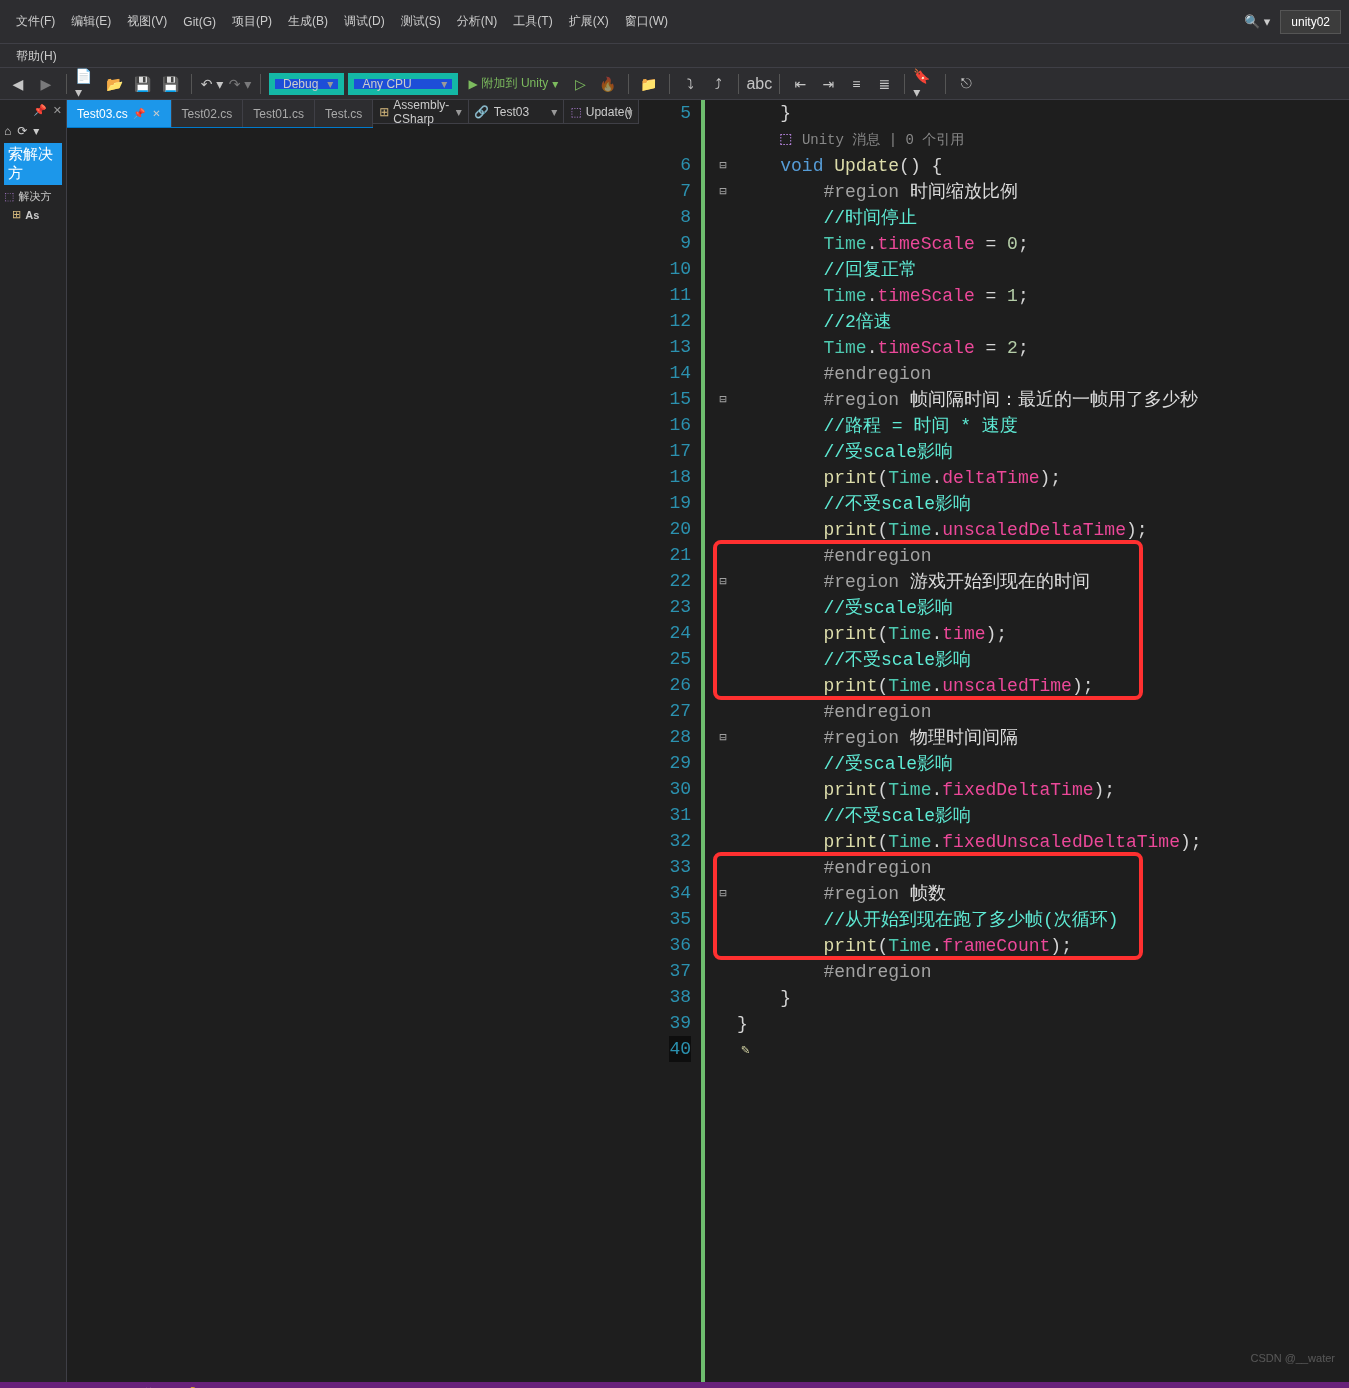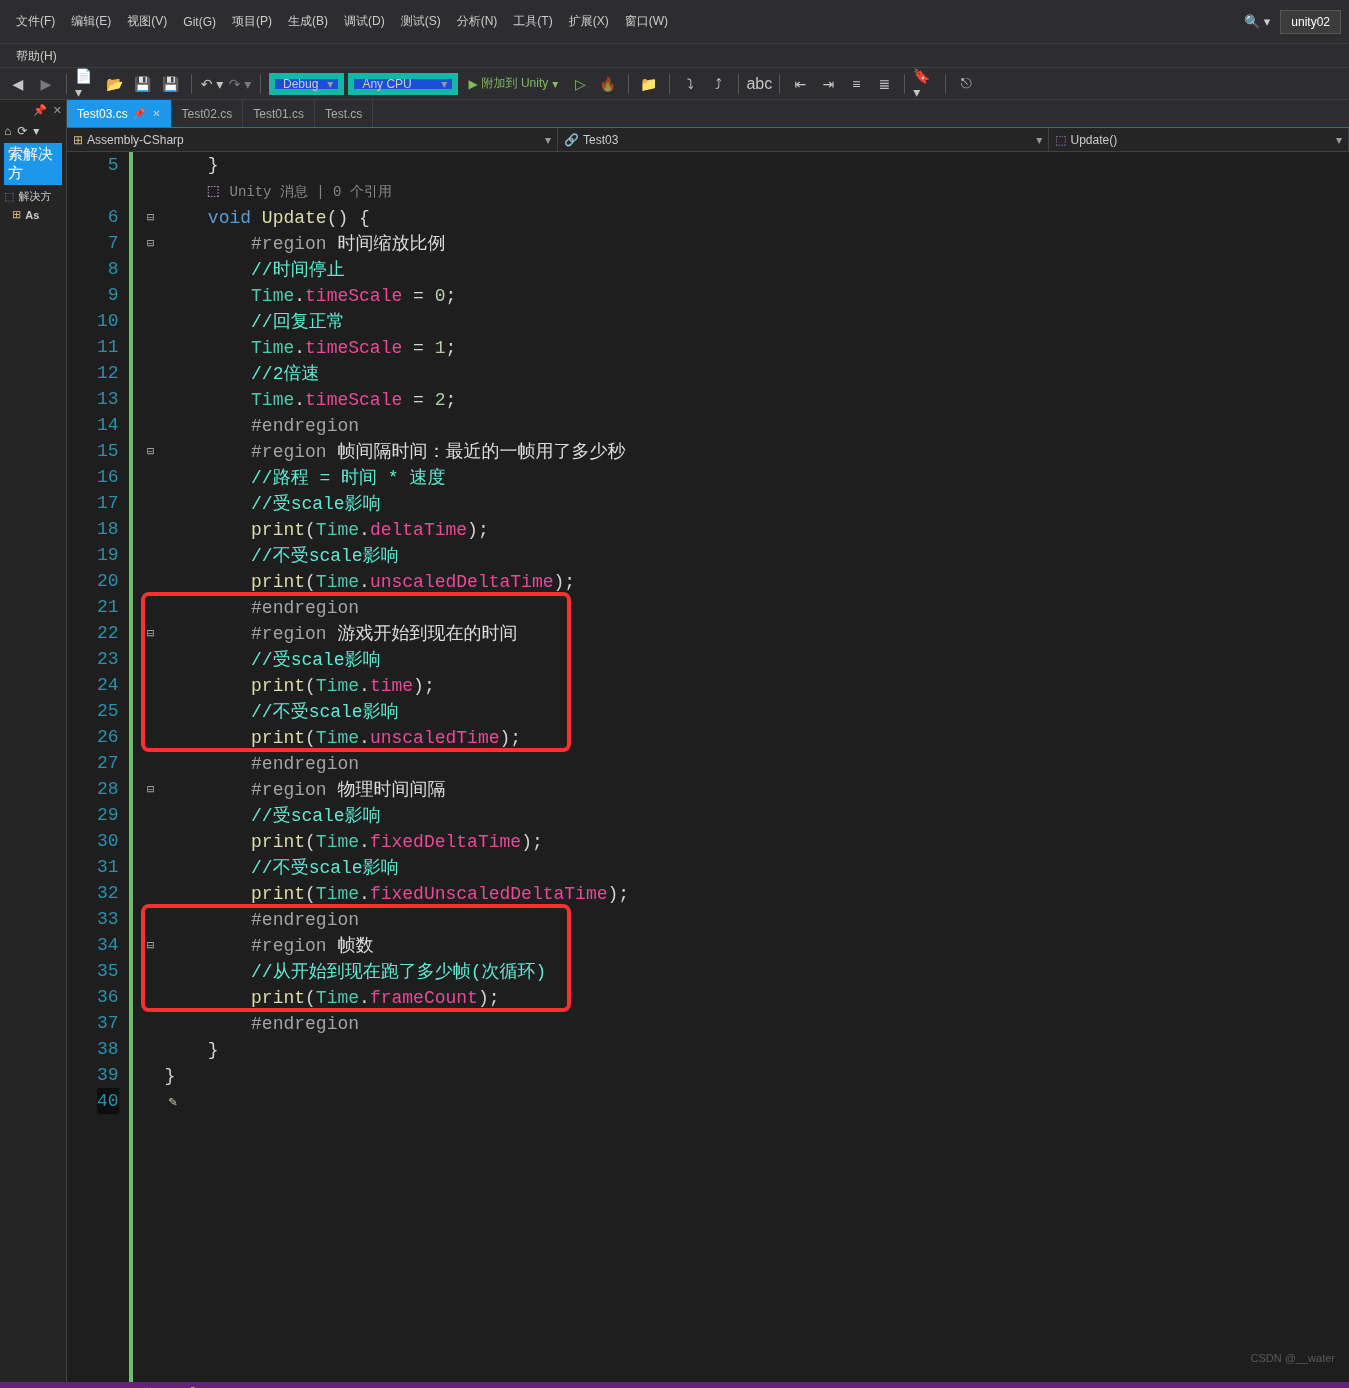--- a/index.html
+++ b/index.html
@@ -99,21 +99,21 @@
       color:#999;
       font-size:11px;
     }
     .sidebar-hdr span { cursor: pointer; }
     .side-tool-row { display:flex; padding:3px 4px; gap:6px; color:#ccc; font-size:12px; }
     .side-label { background: #1c97ea; color:#fff; padding:2px 4px; font-size:15px; }
     .side-item { padding: 2px 4px; font-size:11px; color:#ccc; display:flex; align-items:center; gap:4px; }
     .side-icon-purple { color:#b180d7; }
     .side-icon-yellow { color:#d7ba7d; }
 
-    .editor-area { flex:1; display:flex; flex-direction:column; background:#1e1e1e; overflow:hidden; }
+    .editor-area { flex:1; display:flex; flex-direction:row; background:#1e1e1e; overflow:hidden; }
     .tabstrip {
       display:flex;
       background:#2d2d30;
       border-bottom: 1px solid #007acc;
       height: 28px;
     }
     .tab {
       display:flex; align-items:center;
       padding: 0 10px;
       color:#aaa;

